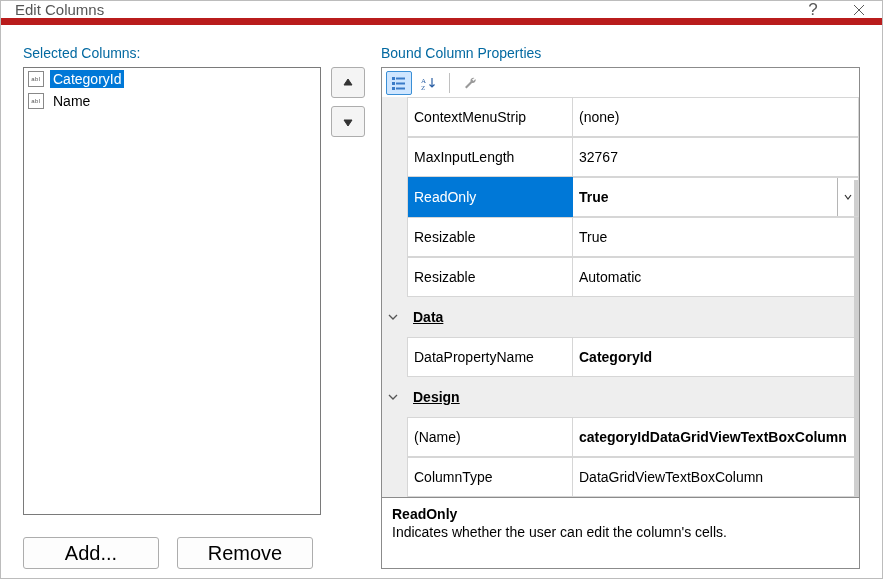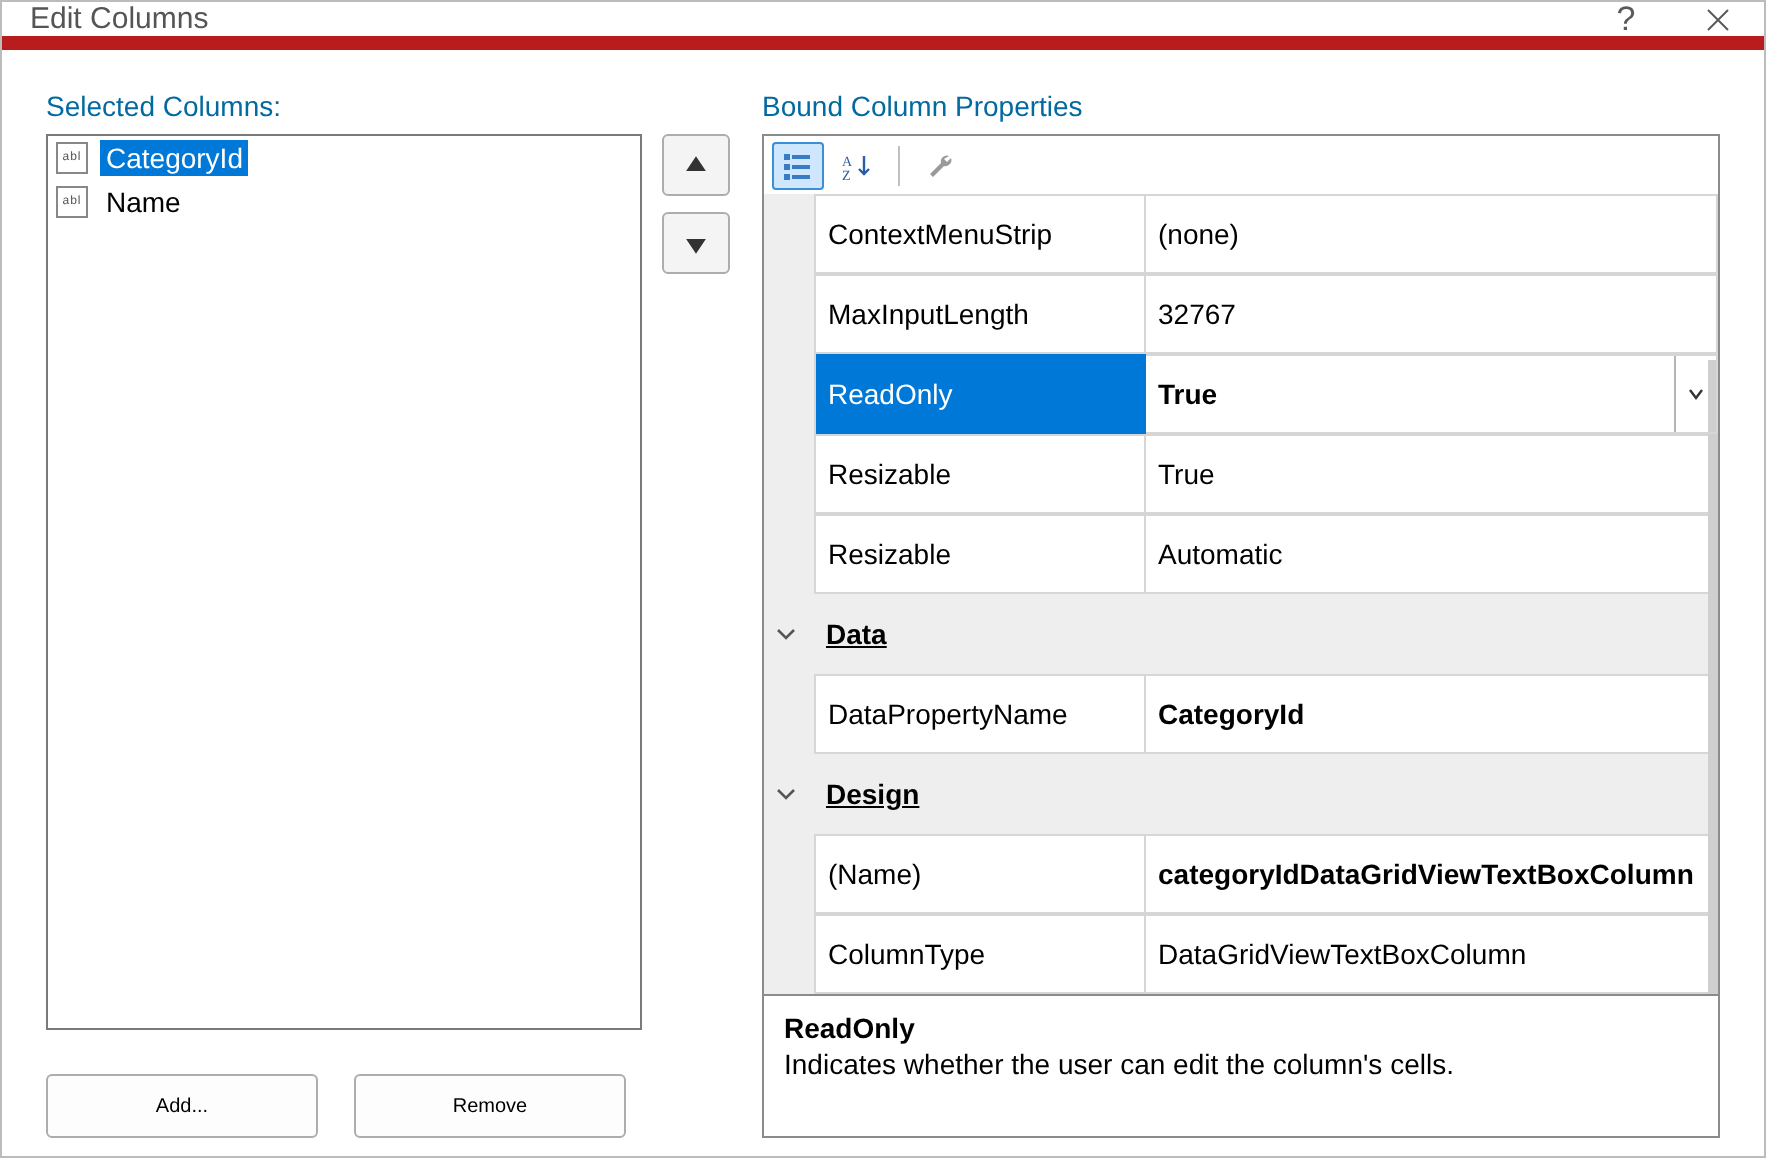--- a/index.html
+++ b/index.html
@@ -124,21 +124,21 @@
     display: flex;
     gap: 18px;
     margin-top: 22px;
   }
   .std-btn {
     height: 30px;
     border: 1px solid #adadad;
     background: #fdfdfd;
     border-radius: 3px;
     min-width: 114px;
-    font-size: 10px;
+    font-size: 20px;
     display:flex; align-items:center; justify-content:center;
     padding: 0 10px;
   }
   .right-pane {
     flex: 1;
     display: flex;
     flex-direction: column;
     min-width: 0;
   }
   .propgrid-wrap {

